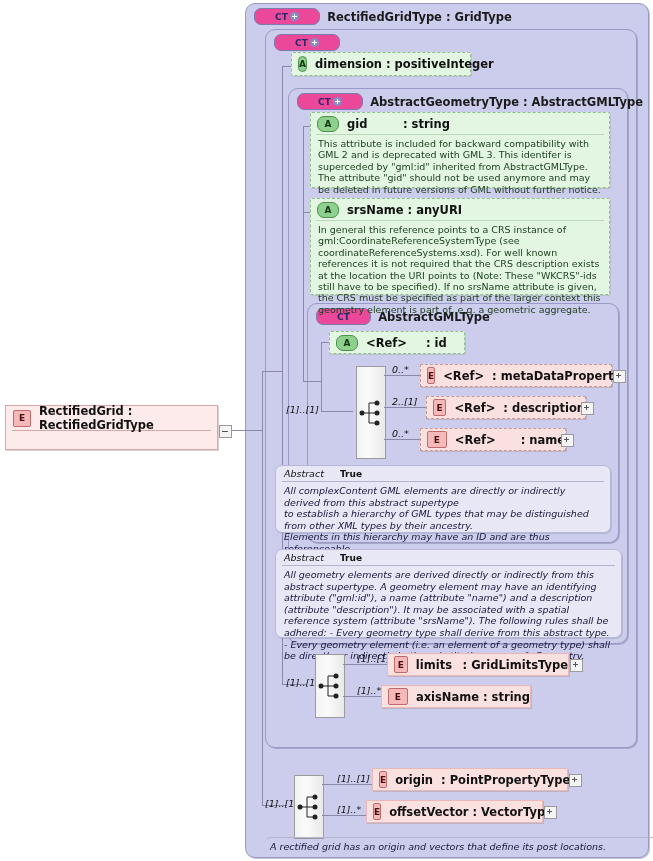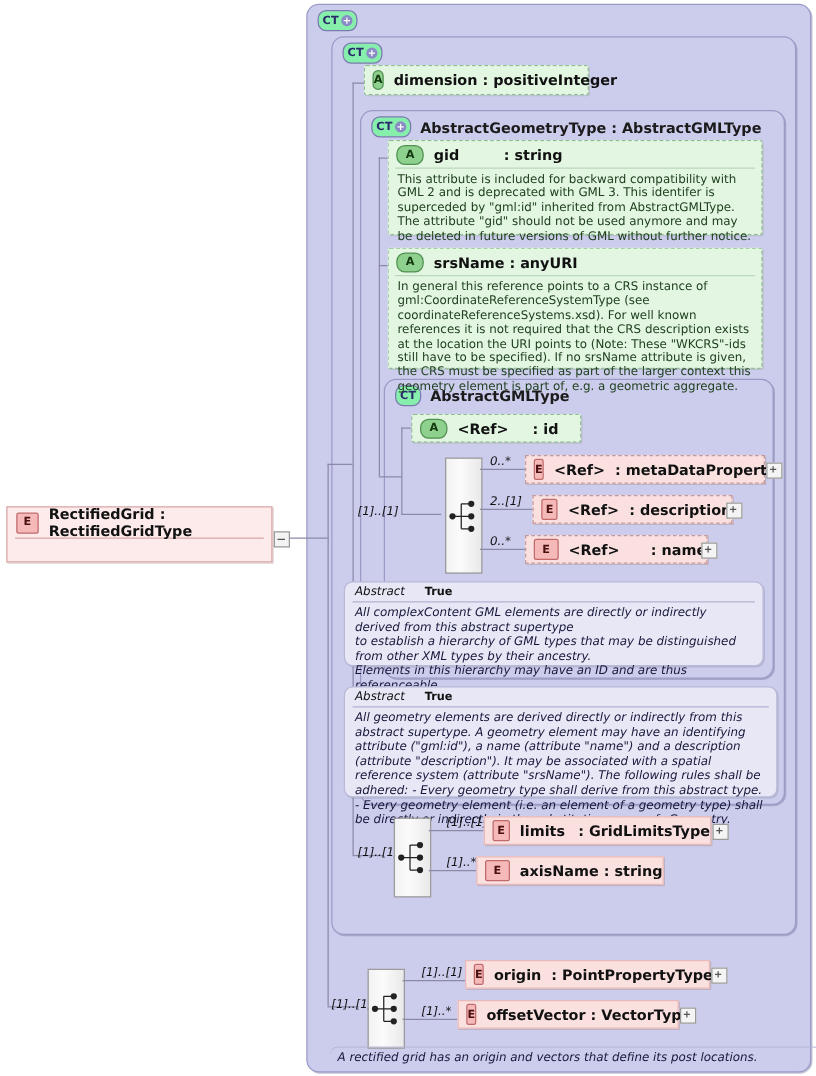--- a/index.html
+++ b/index.html
@@ -22,23 +22,23 @@
   }
   .ct-header{
     position:absolute;left:8px;top:4px;
     display:flex;align-items:center;gap:7px;
     font-size:11.5px;font-weight:bold;color:#1b1b1b;
     white-space:nowrap;
   }
   .ct-ico{
     display:inline-flex;align-items:center;justify-content:center;
     gap:2px;
-    height:15px;padding:0 3px;
+    height:15px;padding:0 20px;
     border:1px solid #7b7bb0;border-radius:7px;
-    background:#86efac;
+    background:#ec4899;
     font-size:9px;font-weight:bold;color:#2a2a6a;
     letter-spacing:.2px;
   }
   .ct-plus{
     display:inline-block;width:9px;height:9px;border-radius:50%;
     background:#8a8ac4;position:relative;
   }
   .ct-plus::before,.ct-plus::after{
     content:"";position:absolute;background:#fff;
   }
@@ -172,20 +172,21 @@
 <body>
 
 <div class="canvas">
 
   <div class="abs ct-box" style="left:245px;top:3px;width:404px;height:855px;">
     <div class="ct-header">
       <span class="ct-ico">
         <span>CT</span>
           <span class="ct-plus"></span>
       </span>
+      <span>RectifiedGridType : GridType</span>
     </div>
   </div>
 
   <div class="abs ct-box" style="left:265px;top:29px;width:372px;height:719px;">
     <div class="ct-header">
       <span class="ct-ico">
         <span>CT</span>
           <span class="ct-plus"></span>
       </span>
     </div>

